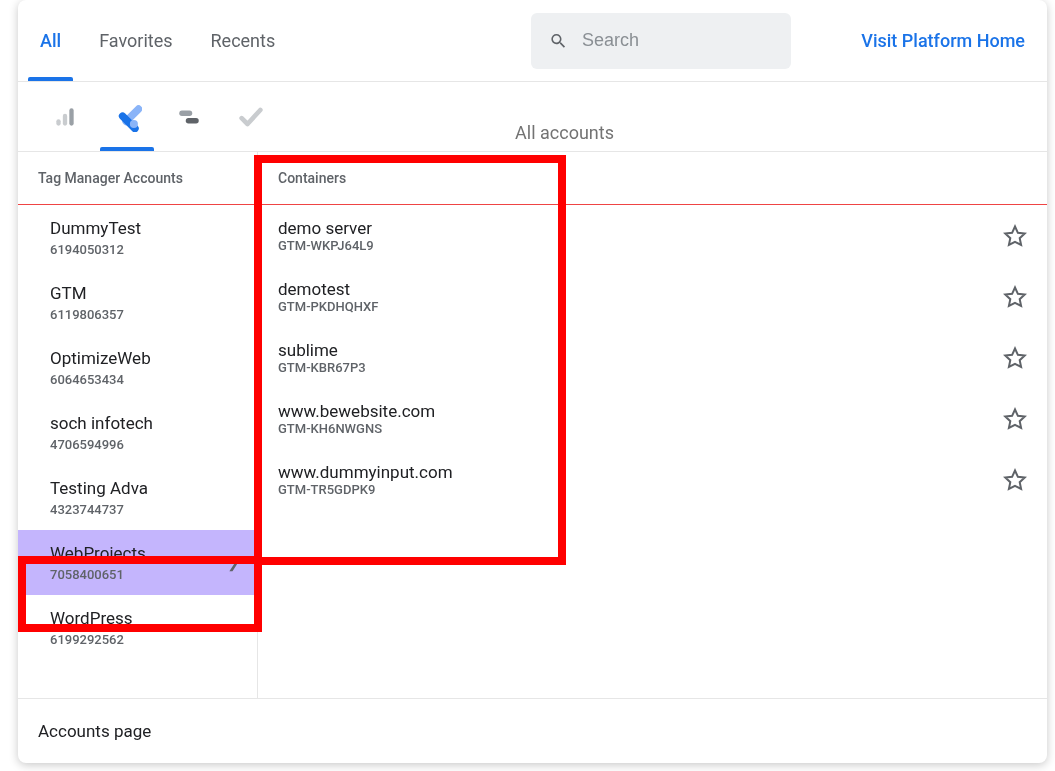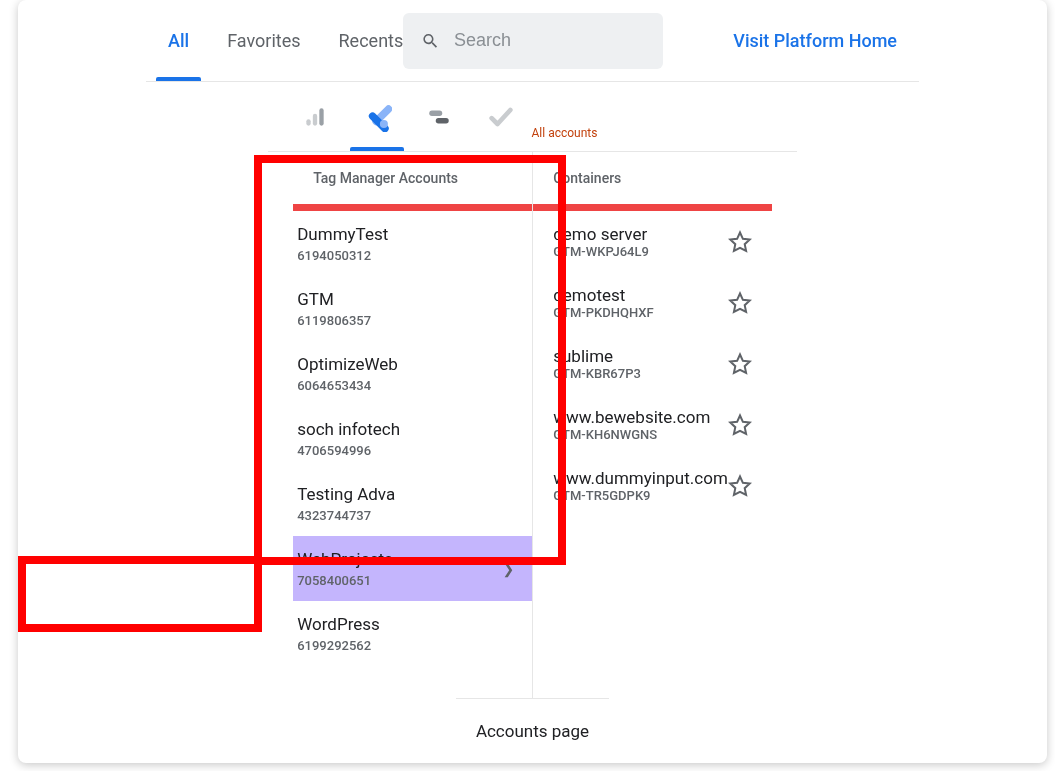--- a/index.html
+++ b/index.html
@@ -17,21 +17,20 @@
     top: 0;
     left: 18px;
     right: 8px;
     bottom: 8px;
     background: #fff;
     border-radius: 8px;
     box-shadow: 0 2px 10px rgba(0,0,0,0.22);
     display: flex;
     flex-direction: column;
     overflow: hidden;
-    align-items: center;
   }
   .tabs-row {
     display: flex;
     align-items: center;
     padding: 0 22px 0 22px;
     height: 82px;
     border-bottom: 1px solid #e6e6e6;
   }
   .tabs {
     display: flex;
@@ -111,45 +110,45 @@
     bottom: 0;
     left: 4px;
     right: 4px;
     height: 4px;
     background: #1a73e8;
     border-radius: 2px 2px 0 0;
   }
   .product-row-title {
     flex: 1;
     text-align: center;
-    font-size: 12px;
-    color: #c2410c;
+    font-size: 18px;
+    color: #737373;
     margin-top: 32px;
   }
   .body {
     display: flex;
     flex: 1;
     overflow: hidden;
     position: relative;
   }
   .col-accounts {
     width: 240px;
     border-right: 1px solid #e6e6e6;
     display: flex;
     flex-direction: column;
   }
   .col-title {
     font-size: 14px;
     color: #5f6368;
     font-weight: 500;
     padding: 18px 20px 18px 20px;
-    border-bottom: 7px solid #ef4444;
+    border-bottom: 1px solid #ef4444;
   }
   .account-item {
-    padding: 13px 4px;
+    padding: 13px 32px;
     cursor: pointer;
     position: relative;
   }
   .account-item .name { font-size: 17px; color: #202124; }
   .account-item .sub { font-size: 13px; color: #5f6368; margin-top: 4px; font-weight: 500;}
   .account-item.selected {
     background: #c4b5fd;
   }
   .account-item .chev {
     position: absolute;

